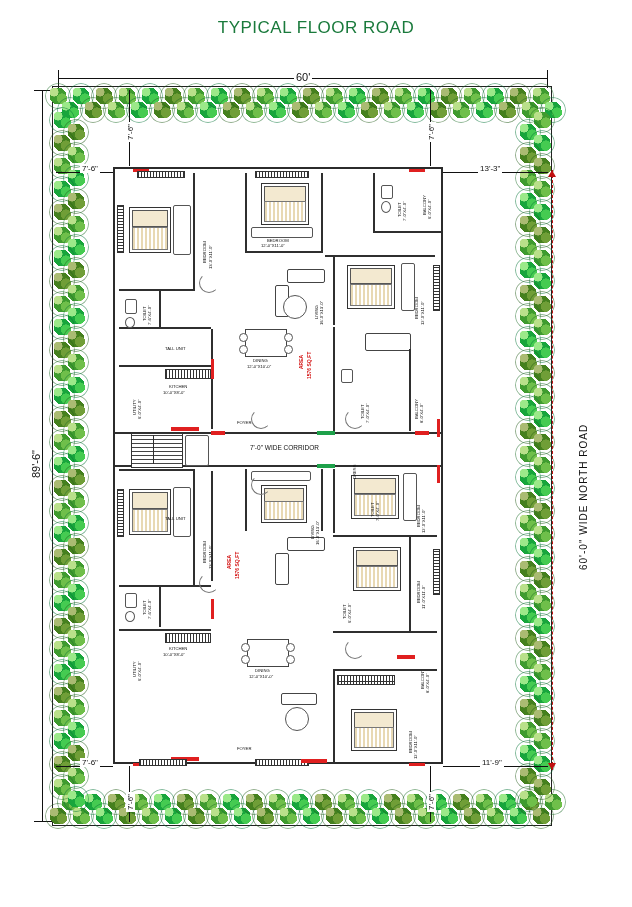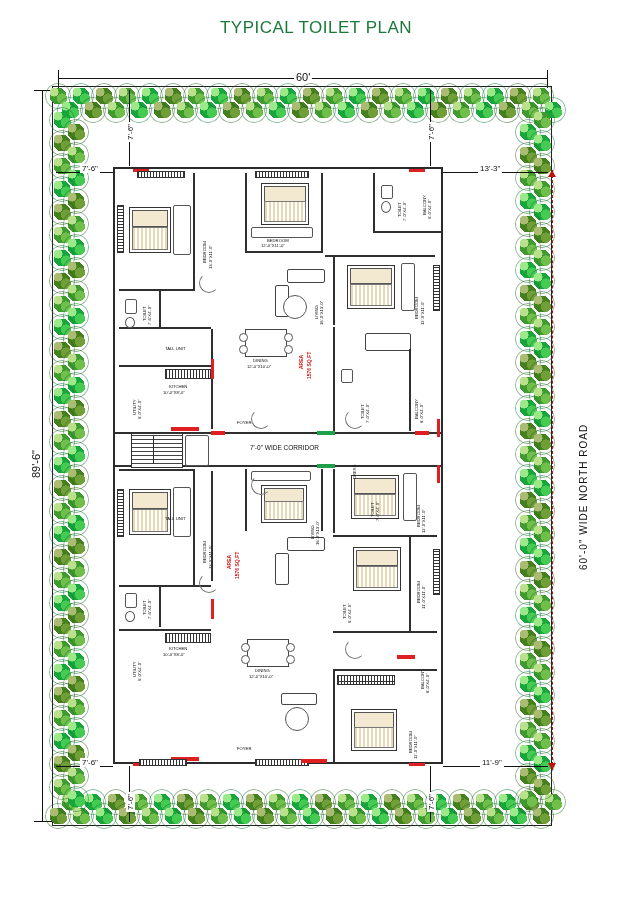--- a/index.html
+++ b/index.html
@@ -209,21 +209,21 @@
   .arrowhead {
     position: absolute;
     width: 0; height: 0;
   }
 </style>
 </head>
 <body>
 
 <div id="page">
 
-  <div class="title">TYPICAL TOILET PLAN</div>
+  <div class="title">TYPICAL FLOOR ROAD</div>
 
   <div class="dimline" style="left:58px; top:78px; width:490px; height:1px;"></div>
   <div class="dimline" style="left:58px; top:70px; width:1px; height:18px;"></div>
   <div class="dimline" style="left:547px; top:70px; width:1px; height:18px;"></div>
   <div class="dimtext" style="left:294px; top:71px; font-size:11px;">60'</div>
 
   <div class="dimline" style="left:42px; top:90px; width:1px; height:732px;"></div>
   <div class="dimline" style="left:34px; top:90px; width:18px; height:1px;"></div>
   <div class="dimline" style="left:34px; top:821px; width:18px; height:1px;"></div>
   <div class="dimtext vtext" style="left:30px; top:480px; font-size:11px;">89'-6"</div>

